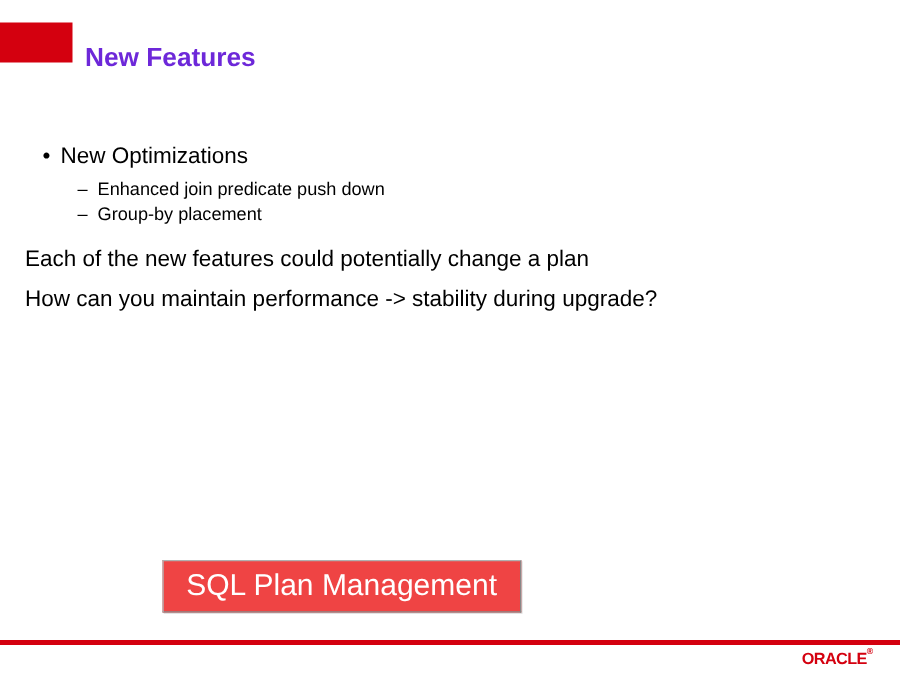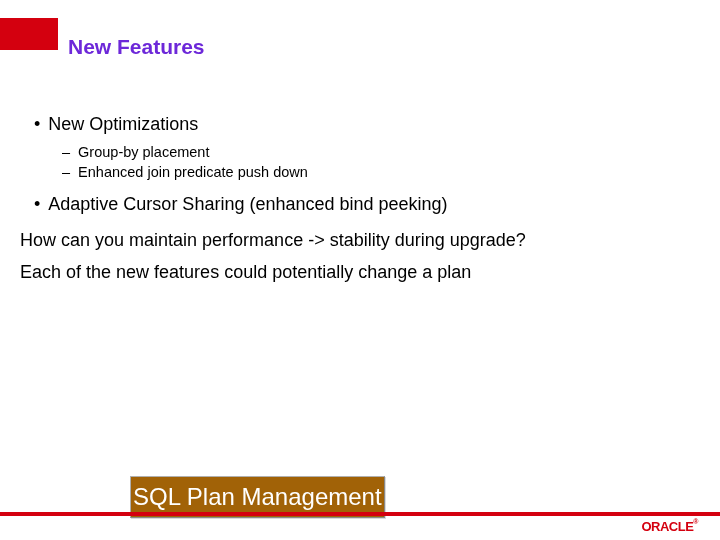--- a/index.html
+++ b/index.html
@@ -61,29 +61,28 @@
   .para {
     font-size: 18px;
     line-height: 1.45;
     margin-left: -10px;
     margin-top: 6px;
   }
   .answer-box {
     position: absolute;
     top: 448px;
     left: 130px;
-    background: #a16207;
+    background: #ef4444;
     border: 1px solid #b0b0b0;
     border-right-color: #888;
     border-bottom-color: #888;
     color: #fff;
     font-size: 24px;
-    padding: 6px 2px;
+    padding: 6px 18px;
     box-shadow: 1px 1px 0 rgba(0,0,0,0.15);
-    margin-top: 28px;
   }
   .footer-bar {
     position: absolute;
     bottom: 24px;
     left: 0;
     width: 100%;
     height: 4px;
     background: #d4000f;
   }
   .logo {
@@ -110,37 +109,34 @@
 
 <div class="title">New Features</div>
 
 <div class="content">
 
   <div class="bullet-1">
     <span>New Optimizations</span>
   </div>
   <div class="sub-bullets">
     <div class="sub-bullet">
-        <span>Group-by placement</span>
+        <span>Enhanced join predicate push down</span>
       </div>
     <div class="sub-bullet">
-        <span>Enhanced join predicate push down</span>
+        <span>Group-by placement</span>
       </div>
   </div>
 
-  <div class="bullet-1">
-    <span>Adaptive Cursor Sharing (enhanced bind peeking)</span>
-  </div>
 
   <div class="sub-bullets">
   </div>
 
 
+  <div class="para">Each of the new features could potentially change a plan</div>
   <div class="para">How can you maintain performance -&gt; stability during upgrade?</div>
-  <div class="para">Each of the new features could potentially change a plan</div>
 
 </div>
 
 <div class="answer-box">SQL Plan Management</div>
 
 <div class="footer-bar"></div>
 
 <div class="logo">
   <span>ORACLE</span><span class="reg">®</span>
 </div>

